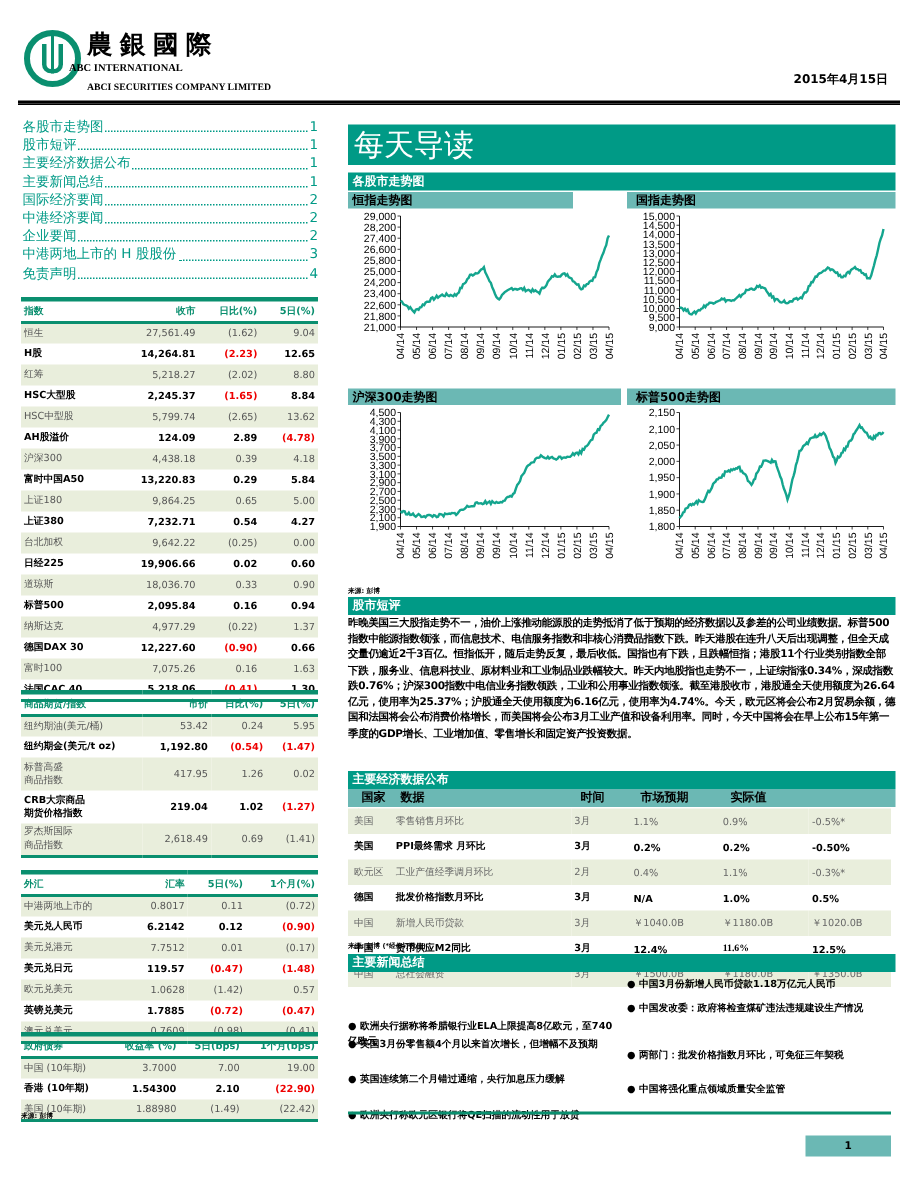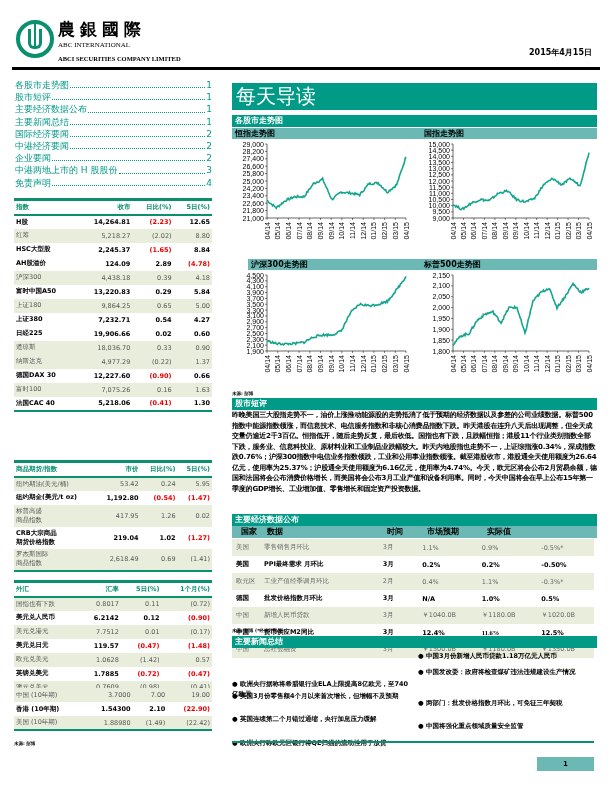--- a/index.html
+++ b/index.html
@@ -2,21 +2,21 @@
 <html><head>
 <meta charset="utf-8">
 <style>
 *{box-sizing:border-box;margin:0;padding:0}
 body{width:612px;height:792px;background:#fff;font-family:"DejaVu Sans","Liberation Sans",sans-serif;color:#000;position:relative;overflow:hidden}
 .abs{position:absolute}
 .logo{left:16px;top:20px;width:38px;height:38px;border-radius:50%;border:4px solid #0a8f6f;display:flex;align-items:center;justify-content:center}
 .logo .inner{width:14px;height:20px;border:3px solid #0a8f6f;border-top:none;border-radius:0 0 6px 6px;position:relative}
 .logo .inner:after{content:"";position:absolute;left:3px;top:-6px;width:2px;height:26px;background:#0a8f6f}
 .brand-cn{left:58px;top:18px;font-family:"DejaVu Serif",serif;font-weight:bold;font-size:17px;letter-spacing:5px}
-.brand-en1{left:58px;top:41px;font-family:"Liberation Serif",serif;font-weight:normal;font-size:7px}
+.brand-en1{left:46px;top:41px;font-family:"Liberation Serif",serif;font-weight:bold;font-size:7px}
 .brand-en2{left:58px;top:55px;font-family:"Liberation Serif",serif;font-weight:bold;font-size:6.5px}
 .hr-top{left:12px;top:67px;width:588px;height:3px;border-top:2px solid #000;border-bottom:1px solid #000}
 .date{right:20px;top:47px;font-size:8px;font-weight:bold}
 .toc{left:15px;top:79px;width:197px}
 .toc-row{display:flex;font-size:9px;color:#009a86;line-height:12.2px;white-space:nowrap}
 .toc-row .t{flex:none}
 .toc-row .d{flex:1;overflow:hidden;border-bottom:1px dotted #009a86;margin:0 1px 3px}
 .toc-row .p{flex:none}
 .tbl{position:absolute;left:14px;width:198px;border-collapse:collapse;font-size:6.5px}
 .tbl td,.tbl th{height:14px;padding:0 2px;white-space:nowrap}
@@ -105,38 +105,50 @@
   </div>
 
 <table class="tbl" style="top:198px" id="t-indices">
     <tbody>
       <tr>
         <th>指数</th>
         <th>收市</th>
         <th>日比(%)</th>
         <th>5日(%)</th>
       </tr>
+      <tr class="g">
+        <td class="" style="">恒生</td>
+        <td class="" style="">27,561.49</td>
+        <td class="neg" style="">(1.62)</td>
+        <td class="" style="">9.04</td>
+      </tr>
       <tr class="b">
         <td class="" style="">H股</td>
         <td class="" style="">14,264.81</td>
         <td class="neg" style="">(2.23)</td>
         <td class="" style="">12.65</td>
       </tr>
       <tr class="g">
         <td class="" style="">红筹</td>
         <td class="" style="">5,218.27</td>
         <td class="neg" style="">(2.02)</td>
         <td class="" style="">8.80</td>
       </tr>
       <tr class="b">
         <td class="" style="">HSC大型股</td>
         <td class="" style="">2,245.37</td>
         <td class="neg" style="">(1.65)</td>
         <td class="" style="">8.84</td>
       </tr>
+      <tr class="g">
+        <td class="" style="">HSC中型股</td>
+        <td class="" style="">5,799.74</td>
+        <td class="neg" style="">(2.65)</td>
+        <td class="" style="">13.62</td>
+      </tr>
       <tr class="b">
         <td class="" style="">AH股溢价</td>
         <td class="" style="">124.09</td>
         <td class="" style="">2.89</td>
         <td class="neg" style="">(4.78)</td>
       </tr>
       <tr class="g">
         <td class="" style="">沪深300</td>
         <td class="" style="">4,438.18</td>
         <td class="" style="">0.39</td>
@@ -153,31 +165,43 @@
         <td class="" style="">9,864.25</td>
         <td class="" style="">0.65</td>
         <td class="" style="">5.00</td>
       </tr>
       <tr class="b">
         <td class="" style="">上证380</td>
         <td class="" style="">7,232.71</td>
         <td class="" style="">0.54</td>
         <td class="" style="">4.27</td>
       </tr>
+      <tr class="g">
+        <td class="" style="">台北加权</td>
+        <td class="" style="">9,642.22</td>
+        <td class="neg" style="">(0.25)</td>
+        <td class="" style="">0.00</td>
+      </tr>
       <tr class="b">
         <td class="" style="">日经225</td>
         <td class="" style="">19,906.66</td>
         <td class="" style="">0.02</td>
         <td class="" style="">0.60</td>
       </tr>
       <tr class="g">
         <td class="" style="">道琼斯</td>
         <td class="" style="">18,036.70</td>
         <td class="" style="">0.33</td>
         <td class="" style="">0.90</td>
+      </tr>
+      <tr class="b">
+        <td class="" style="">标普500</td>
+        <td class="" style="">2,095.84</td>
+        <td class="" style="">0.16</td>
+        <td class="" style="">0.94</td>
       </tr>
       <tr class="g">
         <td class="" style="">纳斯达克</td>
         <td class="" style="">4,977.29</td>
         <td class="neg" style="">(0.22)</td>
         <td class="" style="">1.37</td>
       </tr>
       <tr class="b">
         <td class="" style="">德国DAX 30</td>
         <td class="" style="">12,227.60</td>
@@ -243,21 +267,21 @@
   </table>
 <table class="tbl" style="top:580px" id="t-fx">
     <tbody>
       <tr>
         <th>外汇</th>
         <th>汇率</th>
         <th>5日(%)</th>
         <th>1个月(%)</th>
       </tr>
       <tr class="g">
-        <td class="" style="">国指也有下跌</td>
+        <td class="" style="">中港两地上市的</td>
         <td class="" style="">0.8017</td>
         <td class="" style="">0.11</td>
         <td class="neg" style="">(0.72)</td>
       </tr>
       <tr class="b">
         <td class="" style="">美元兑人民币</td>
         <td class="" style="">6.2142</td>
         <td class="" style="">0.12</td>
         <td class="neg" style="">(0.90)</td>
       </tr>
@@ -288,20 +312,26 @@
       <tr class="g last">
         <td class="" style="">澳元兑美元</td>
         <td class="" style="">0.7609</td>
         <td class="neg" style="">(0.98)</td>
         <td class="neg" style="">(0.41)</td>
       </tr>
     </tbody>
   </table>
 <table class="tbl" style="top:688px" id="t-bonds">
     <tbody>
+      <tr>
+        <th>政府债券</th>
+        <th>收益率 (%)</th>
+        <th>5日(bps)</th>
+        <th>1个月(bps)</th>
+      </tr>
       <tr class="g">
         <td class="" style="">中国 (10年期)</td>
         <td class="" style="">3.7000</td>
         <td class="" style="">7.00</td>
         <td class="" style="">19.00</td>
       </tr>
       <tr class="b">
         <td class="" style="">香港 (10年期)</td>
         <td class="" style="">1.54300</td>
         <td class="" style="">2.10</td>
@@ -313,21 +343,21 @@
         <td class="neg" style="">(1.49)</td>
         <td class="neg" style="">(22.42)</td>
       </tr>
     </tbody>
   </table>
 <div class="abs src" style="left:14px;top:741px">来源: 彭博</div>
 
 <div class="abs banner">每天导读</div>
 <div class="secbar" style="top:115px">各股市走势图</div>
 
-<div class="subbar" style="left:232px;top:128px;width:191px">恒指走势图</div>
+<div class="subbar" style="left:232px;top:128px;width:150px">恒指走势图</div>
 <div class="subbar" style="left:418px;top:128px;width:179px;padding-left:6px">国指走势图</div>
 <div class="chart" style="left:232px;top:140px" id="c0">
     <svg width="182" height="118" font-family="Liberation Sans,sans-serif" font-size="7">
       <text x="32" y="80.5" text-anchor="end">21,000</text>
       <line x1="33" x2="35" y1="78" y2="78" stroke="#000" stroke-width=".5"></line>
       <text x="32" y="73.1" text-anchor="end">21,800</text>
       <line x1="33" x2="35" y1="70.6" y2="70.6" stroke="#000" stroke-width=".5"></line>
       <text x="32" y="65.7" text-anchor="end">22,600</text>
       <line x1="33" x2="35" y1="63.2" y2="63.2" stroke="#000" stroke-width=".5"></line>
       <text x="32" y="58.3" text-anchor="end">23,400</text>
@@ -434,21 +464,21 @@
       <line x1="150.0769230769231" x2="150.0769230769231" y1="78" y2="80" stroke="#000" stroke-width=".5"></line>
       <text transform="translate(152.5769230769231,82) rotate(-90)" text-anchor="end">02/15</text>
       <line x1="160.53846153846155" x2="160.53846153846155" y1="78" y2="80" stroke="#000" stroke-width=".5"></line>
       <text transform="translate(163.03846153846155,82) rotate(-90)" text-anchor="end">03/15</text>
       <line x1="171" x2="171" y1="78" y2="80" stroke="#000" stroke-width=".5"></line>
       <text transform="translate(173.5,82) rotate(-90)" text-anchor="end">04/15</text>
       <polyline fill="none" stroke="#14a58e" stroke-width="1.6" points="35,65.52394830246914 35.906666666666666,65.0873616255144 36.81333333333333,65.51467926954732 37.72,66.93608641975308 38.626666666666665,65.8639904835391 39.53333333333333,67.27968775720166 40.44,66.38003009259259 41.346666666666664,68.80409156378602 42.25333333333333,69.41983513374485 43.16,69.59077932098765 44.06666666666666,68.54266486625515 44.973333333333336,67.68012139917695 45.879999999999995,68.98333410493828 46.78666666666667,67.4847103909465 47.69333333333333,66.68554655349794 48.6,66.96269444444445 49.50666666666667,65.81522813786009 50.413333333333334,65.51111059670781 51.32,63.713860339506176 52.22666666666667,64.82921810699588 53.13333333333333,63.231813528806576 54.040000000000006,62.99849845679012 54.94666666666667,61.87501363168725 55.85333333333333,61.88265534979424 56.76,61.91827546296296 57.66666666666667,62.44094804526748 58.57333333333334,62.01863605967079 59.480000000000004,61.274858024691355 60.38666666666666,60.91535468106996 61.29333333333334,60.49475565843622 62.2,60.14324614197531 63.10666666666667,59.08656687242797 64.01333333333334,59.5926808127572 64.92,59.07843981481483 65.82666666666667,60.9629179526749 66.73333333333333,60.114078189300415 67.64,60.11543904320988 68.54666666666667,60.19274125514403 69.45333333333333,60.640614454732514 70.36,60.10924382716049 71.26666666666667,60.29103677983538 72.17333333333332,59.383956275720166 73.08000000000001,58.628187499999996 73.98666666666666,57.74280452674897 74.89333333333335,56.77577031893004 75.8,57.83060339506173 76.70666666666666,56.43304449588477 77.61333333333334,55.83772325102881 78.52,55.43482484567902 79.42666666666668,53.21675668724279 80.33333333333334,53.42481507201646 81.24,53.22918518518517 82.14666666666668,52.595607767489724 83.05333333333333,52.312045781893005 83.96000000000001,53.00201774691359 84.86666666666667,53.15126440329219 85.77333333333333,52.31441538065844 86.68,50.62165586419753 87.58666666666667,51.24539326131688 88.49333333333334,50.286923868312755 89.4,51.82309953703704 90.30666666666666,51.50299434156378 91.21333333333334,51.96457124485597 92.12,52.3513487654321 93.02666666666667,54.10906764403292 93.93333333333334,55.31235751028807 94.84,56.83140354938273 95.74666666666667,55.91861316872429 96.65333333333334,58.29528266460905 97.56,57.67826388888888 98.46666666666667,60.446630915637854 99.37333333333332,59.37168004115226 100.28,59.393596450617274 101.18666666666667,60.47812088477366 102.09333333333333,61.43988297325103 103,61.66906790123457 103.90666666666667,61.378083076131674 104.81333333333333,60.36822479423869 105.72,61.97634490740741 106.62666666666668,62.221517489711935 107.53333333333333,61.89170550411522 108.44,60.99376080246914 109.34666666666665,60.85009079218108 110.25333333333334,61.01532510288065 111.16000000000001,59.399648919753076 112.06666666666666,59.175469650205756 112.97333333333333,58.664083590534986 113.87999999999998,59.72234259259258 114.78666666666668,59.10932073045268 115.69333333333334,58.35298096707818 116.6,58.81684182098765 117.50666666666666,56.51997736625515 118.41333333333333,54.96368389917695 119.32000000000001,55.01814660493828 120.22666666666667,53.9357728909465 121.13333333333334,50.77785905349795 122.03999999999999,50.36125694444445 122.94666666666666,47.9650406378601 123.85333333333334,48.07717309670781 124.76,46.14117283950618 125.66666666666667,44.34278060699587 126.57333333333332,44.456626028806575 127.47999999999999,42.912894290123454 128.38666666666668,42.14399279835391 129.29333333333335,41.95121784979424 130.2,41.23142129629629 131.10666666666665,40.443677211934144 132.01333333333332,40.375948559670796 132.92000000000002,39.431753858024685 133.82666666666665,38.31683384773662 134.73333333333335,38.805818158436225 135.64,40.042225308641974 136.54666666666665,39.52512937242797 137.45333333333335,40.01582664609054 138.36,41.15116898148149 139.26666666666665,41.910230452674895 140.17333333333335,41.60097402263375 141.07999999999998,43.80691820987655 141.98666666666668,43.313803755144036 142.89333333333335,44.856260288065855 143.8,44.86447299382716 144.70666666666665,43.79751594650205 145.61333333333332,44.170018775720166 146.52,41.91883333333333 147.42666666666668,41.20303369341564 148.33333333333331,42.07058281893005 149.24,39.96499922839506 150.14666666666665,39.29202366255145 151.05333333333334,38.866285751028805 151.96,38.07797067901235 152.86666666666667,39.35948585390947 153.7733333333333,39.42879423868312 154.68,40.26608101851851 155.58666666666667,40.110420267489715 156.49333333333334,41.969774948559674 157.4,42.02766358024692 158.30666666666667,43.20982690329219 159.2133333333333,42.850894547325105 160.12,45.52105169753086 161.02666666666667,45.51270576131687 161.93333333333334,45.587153034979416 162.83999999999997,43.53124537037037 163.74666666666664,40.174056841563775 164.65333333333334,37.04355041152264 165.56,33.283244598765435 166.46666666666667,30.338880144032913 167.37333333333333,26.285086676954734 168.28,21.992049382716054 169.18666666666667,19.15217566872429 170.09333333333333,16.82676183127571 171,12.63333333333334"></polyline>
     </svg>
   </div>
 
-<div class="subbar" style="left:248px;top:259px;width:182px">沪深300走势图</div>
+<div class="subbar" style="left:232px;top:259px;width:182px">沪深300走势图</div>
 <div class="subbar" style="left:418px;top:259px;width:179px;padding-left:6px">标普500走势图</div>
 <div class="chart" style="left:232px;top:271px" id="c2">
     <svg width="182" height="120" font-family="Liberation Sans,sans-serif" font-size="7">
       <text x="32" y="82.5" text-anchor="end">1,900</text>
       <line x1="33" x2="35" y1="80" y2="80" stroke="#000" stroke-width=".5"></line>
       <text x="32" y="76.65384615384616" text-anchor="end">2,100</text>
       <line x1="33" x2="35" y1="74.15384615384616" y2="74.15384615384616" stroke="#000" stroke-width=".5"></line>
       <text x="32" y="70.8076923076923" text-anchor="end">2,300</text>
       <line x1="33" x2="35" y1="68.3076923076923" y2="68.3076923076923" stroke="#000" stroke-width=".5"></line>
       <text x="32" y="64.96153846153845" text-anchor="end">2,500</text>

